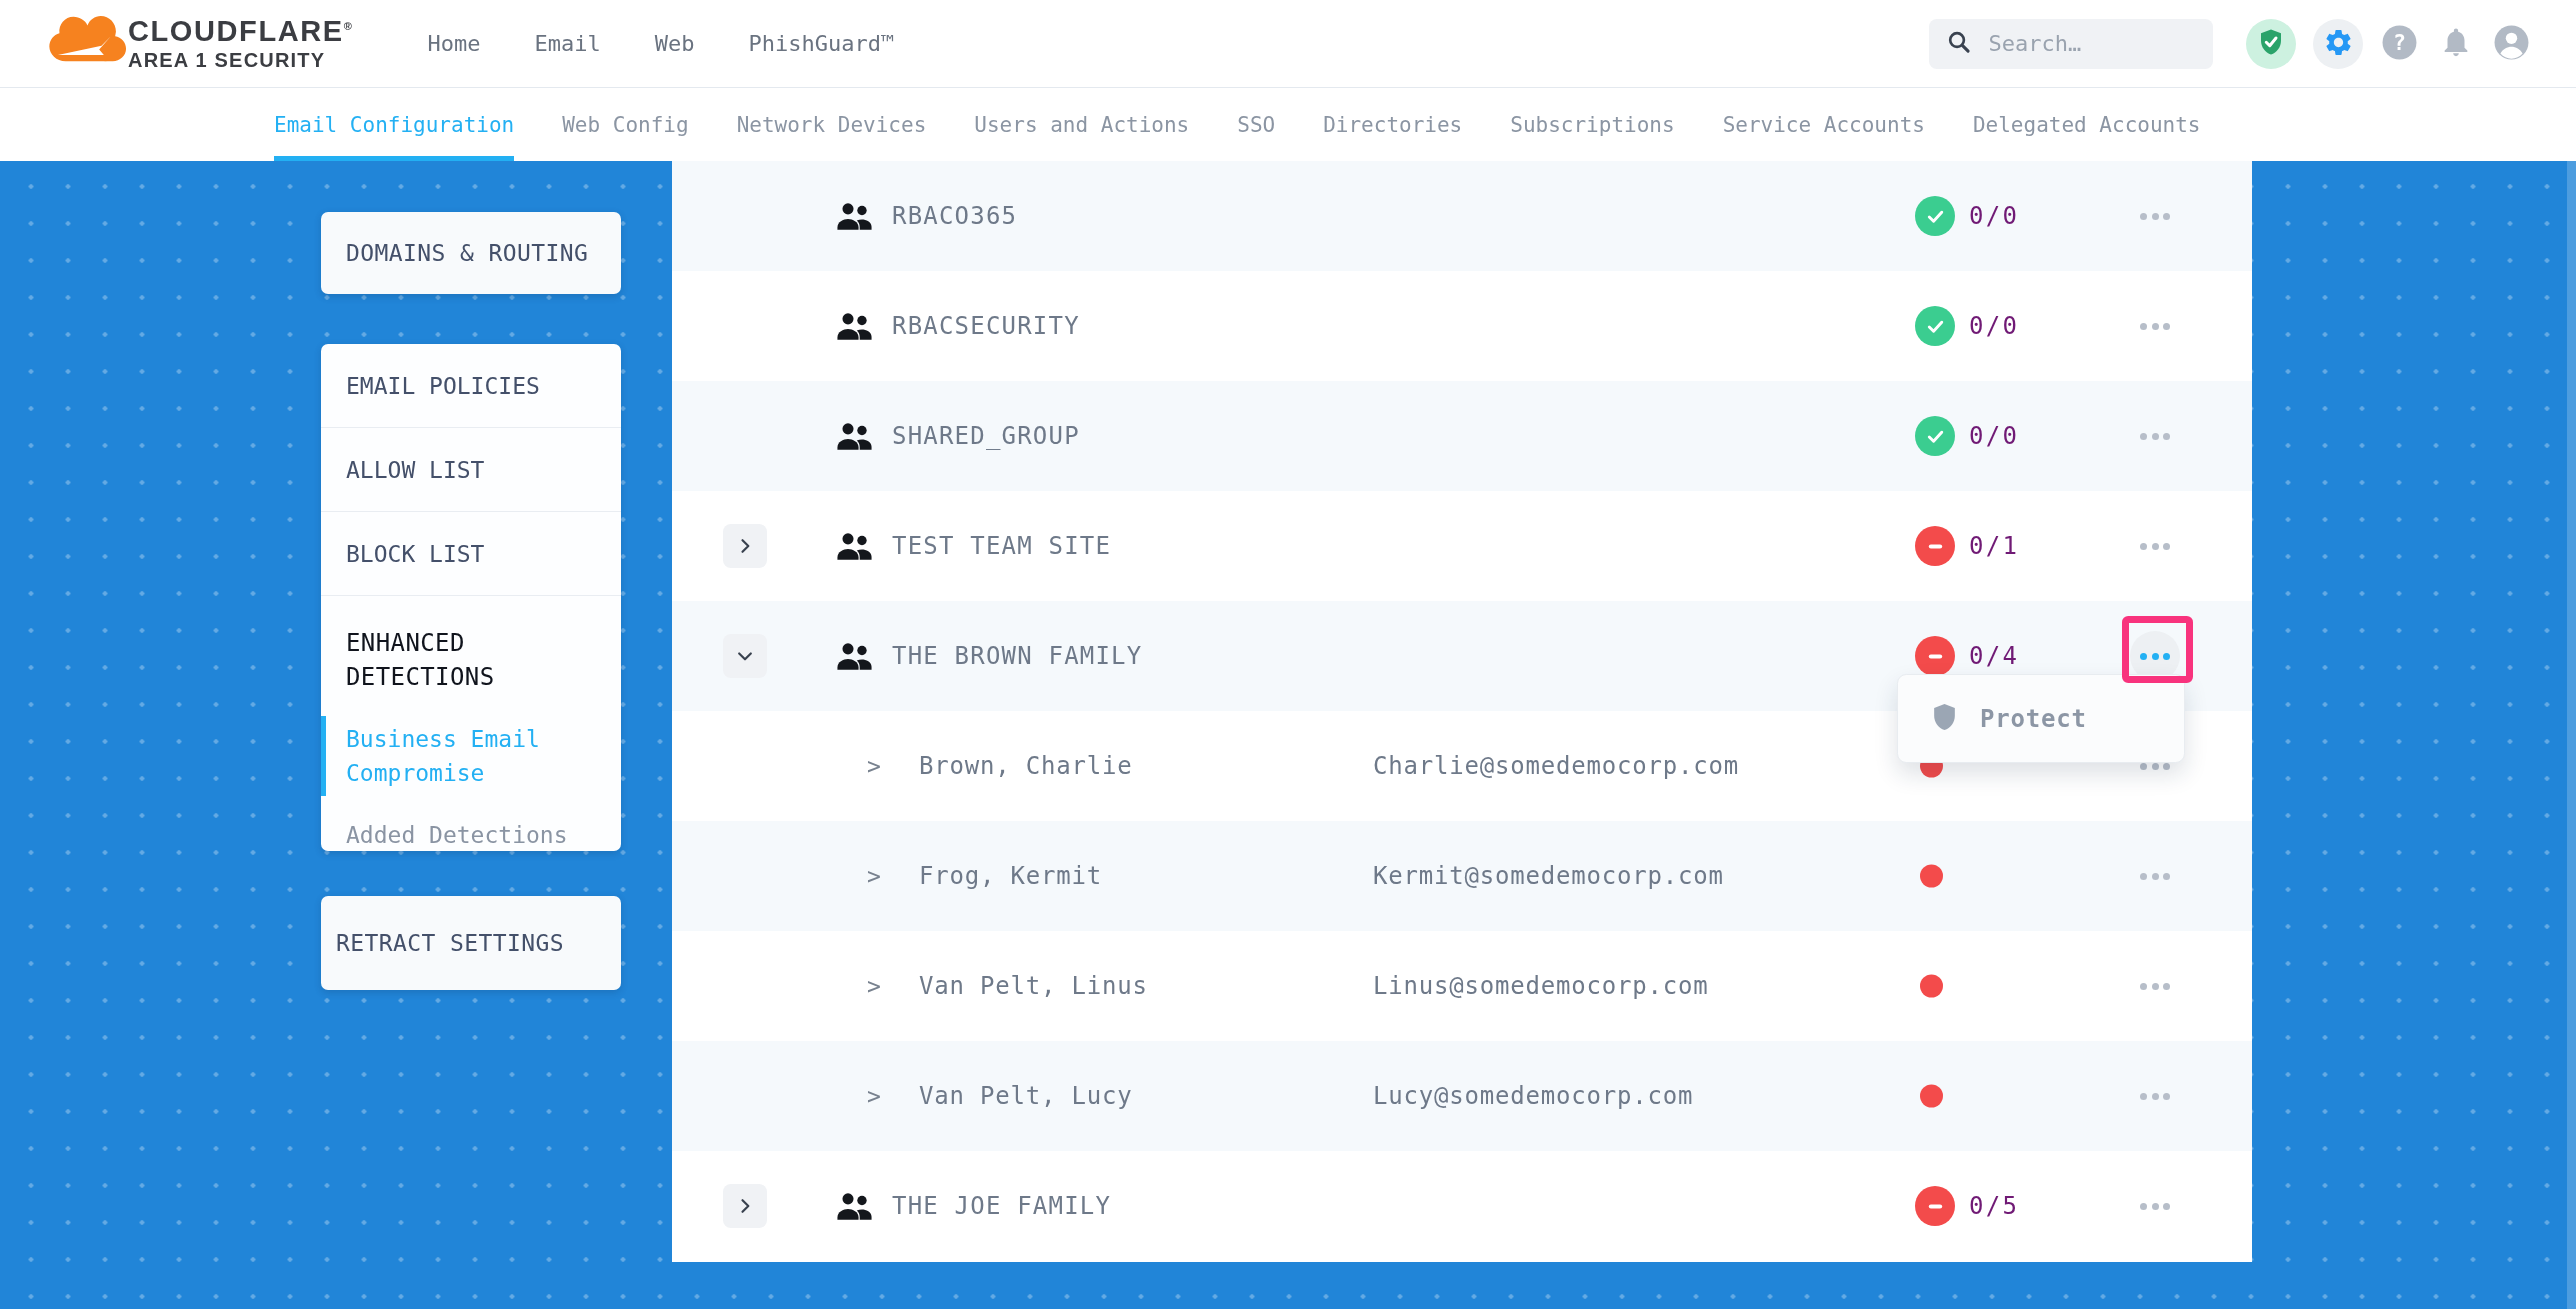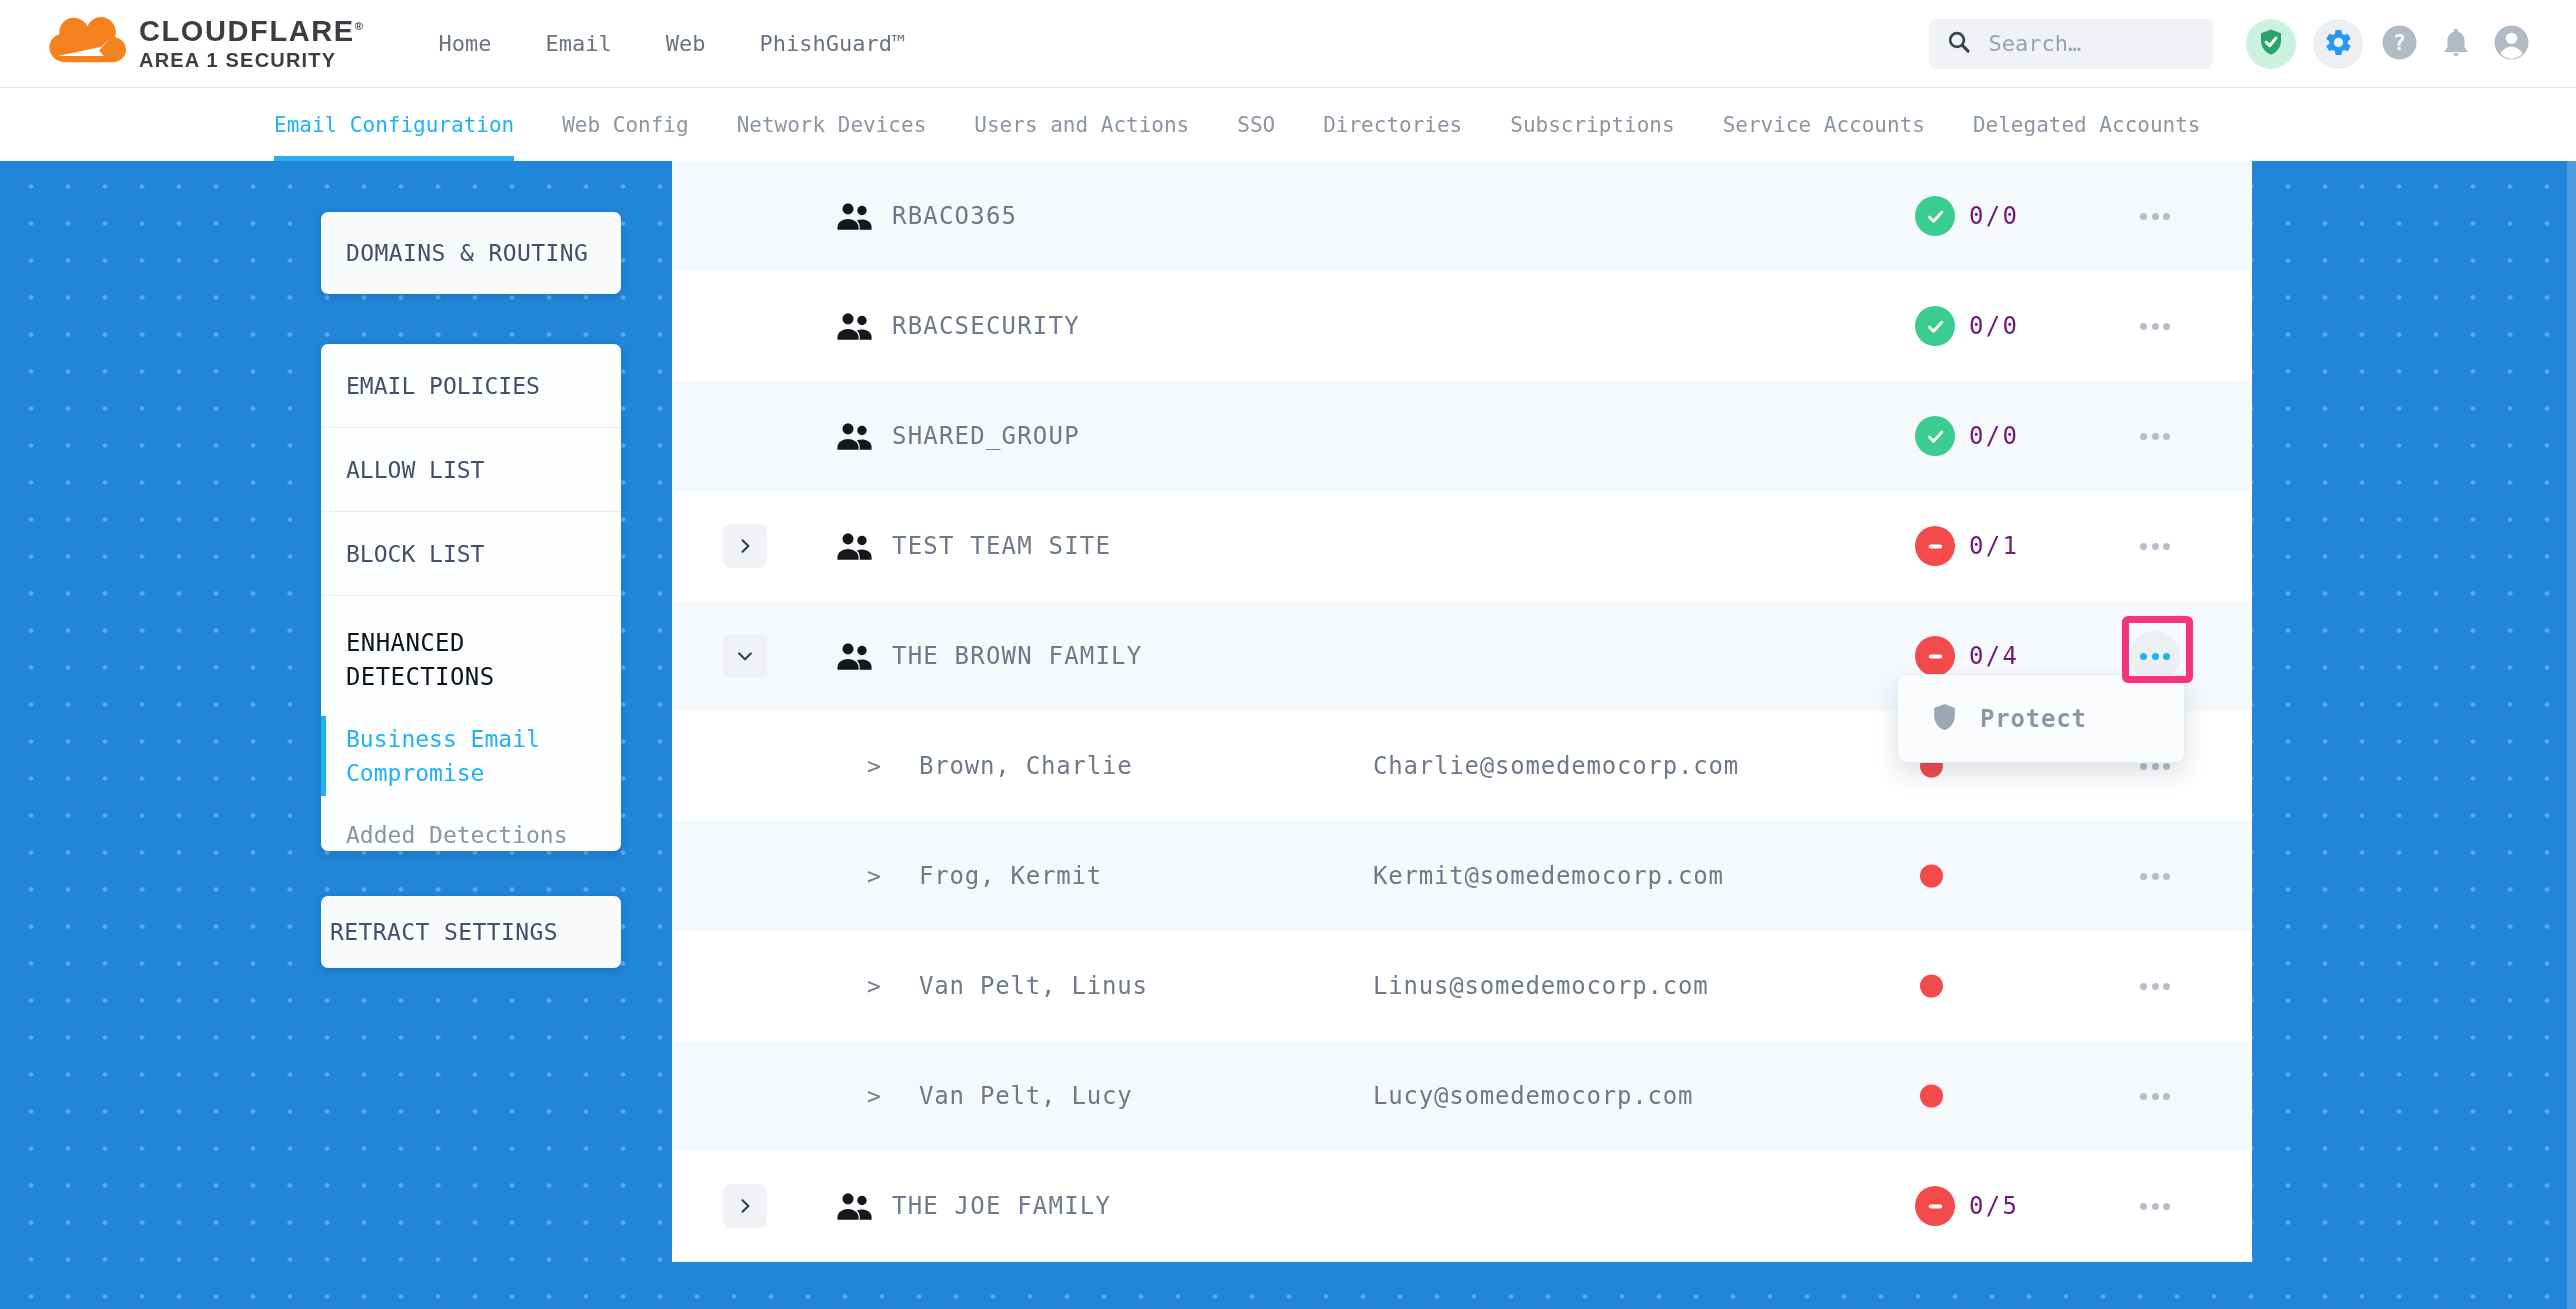--- a/index.html
+++ b/index.html
@@ -7,21 +7,21 @@
     width:2576px;height:1309px;overflow:hidden;position:relative;
     font-family:"DejaVu Sans Mono","Liberation Mono",monospace;
     background:#fff;
   }
   
   .header{
     position:absolute;left:0;top:0;width:2576px;height:88px;background:#fff;
     border-bottom:1.6px solid #e4e9ef;display:flex;align-items:center;
     box-sizing:border-box;padding-left:47px;padding-right:45px;z-index:5;
   }
-  .logo{display:flex;align-items:center;gap:11px;}
+  .logo{display:flex;}
   .logo-text{display:flex;flex-direction:column;line-height:1.05;}
   .brand{font-family:"Liberation Sans",sans-serif;font-weight:700;font-size:29px;
     letter-spacing:1.6px;color:#3b3d42;}
   .brand sup{font-size:11px;}
   .brand-sub{font-family:"Liberation Sans",sans-serif;font-weight:700;font-size:20px;
     letter-spacing:1.2px;color:#3b3d42;margin-top:3.1px;}
   .topnav{display:flex;gap:54px;margin-left:74px;}
   .topnav .link{font-size:22px;color:#6a7380;cursor:pointer;}
   .search{
     margin-left:auto;margin-right:33px;width:284px;height:50px;border-radius:7.8px;
@@ -70,21 +70,21 @@
     font-size:23px;color:#44506a;cursor:pointer;}
   .policy-item + .policy-item{border-top:1.6px solid #e9edf2;}
   .enhanced{border-top:1.6px solid #e9edf2;padding:30px 25px 0 0;}
   .enhanced-heading{font-size:24px;font-weight:400;color:#10141d;line-height:34px;
     padding-left:25px;letter-spacing:0.4px;}
   .sub-item{position:relative;font-size:23px;line-height:34px;padding-left:25px;
     margin-top:28px;color:#8a94a3;cursor:pointer;}
   .sub-item.active{color:var(--accent-blue,#23b0f3);}
   .sub-item.active::before{content:"";position:absolute;left:0;top:-6.2px;bottom:-6.2px;width:4.7px;
     background:var(--accent-blue,#23b0f3);}
-  #card-retract{left:321px;top:735px;height:72px;display:flex;align-items:center;padding-left:9px;}
+  #card-retract{left:321px;top:735px;height:94px;display:flex;align-items:center;padding-left:15px;}
   
   .panel{position:absolute;left:672px;top:0;width:1580px;height:1101px;background:#fff;}
   .row{position:relative;height:110px;}
   .row.light{background:var(--row-alt,#f5f9fc);}
   .row .abs{position:absolute;top:50%;transform:translateY(-50%);}
   .expand-btn{left:51px;width:44px;height:44px;border-radius:7.8px;background:#f0f2f5;
     display:flex;align-items:center;justify-content:center;cursor:pointer;}
   .people{left:163px;display:flex;}
   .gname{left:220px;font-size:24px;color:#6e7989;letter-spacing:1.2px;white-space:nowrap;}
   .mchev{left:195px;font-size:23px;color:#78828f;}

